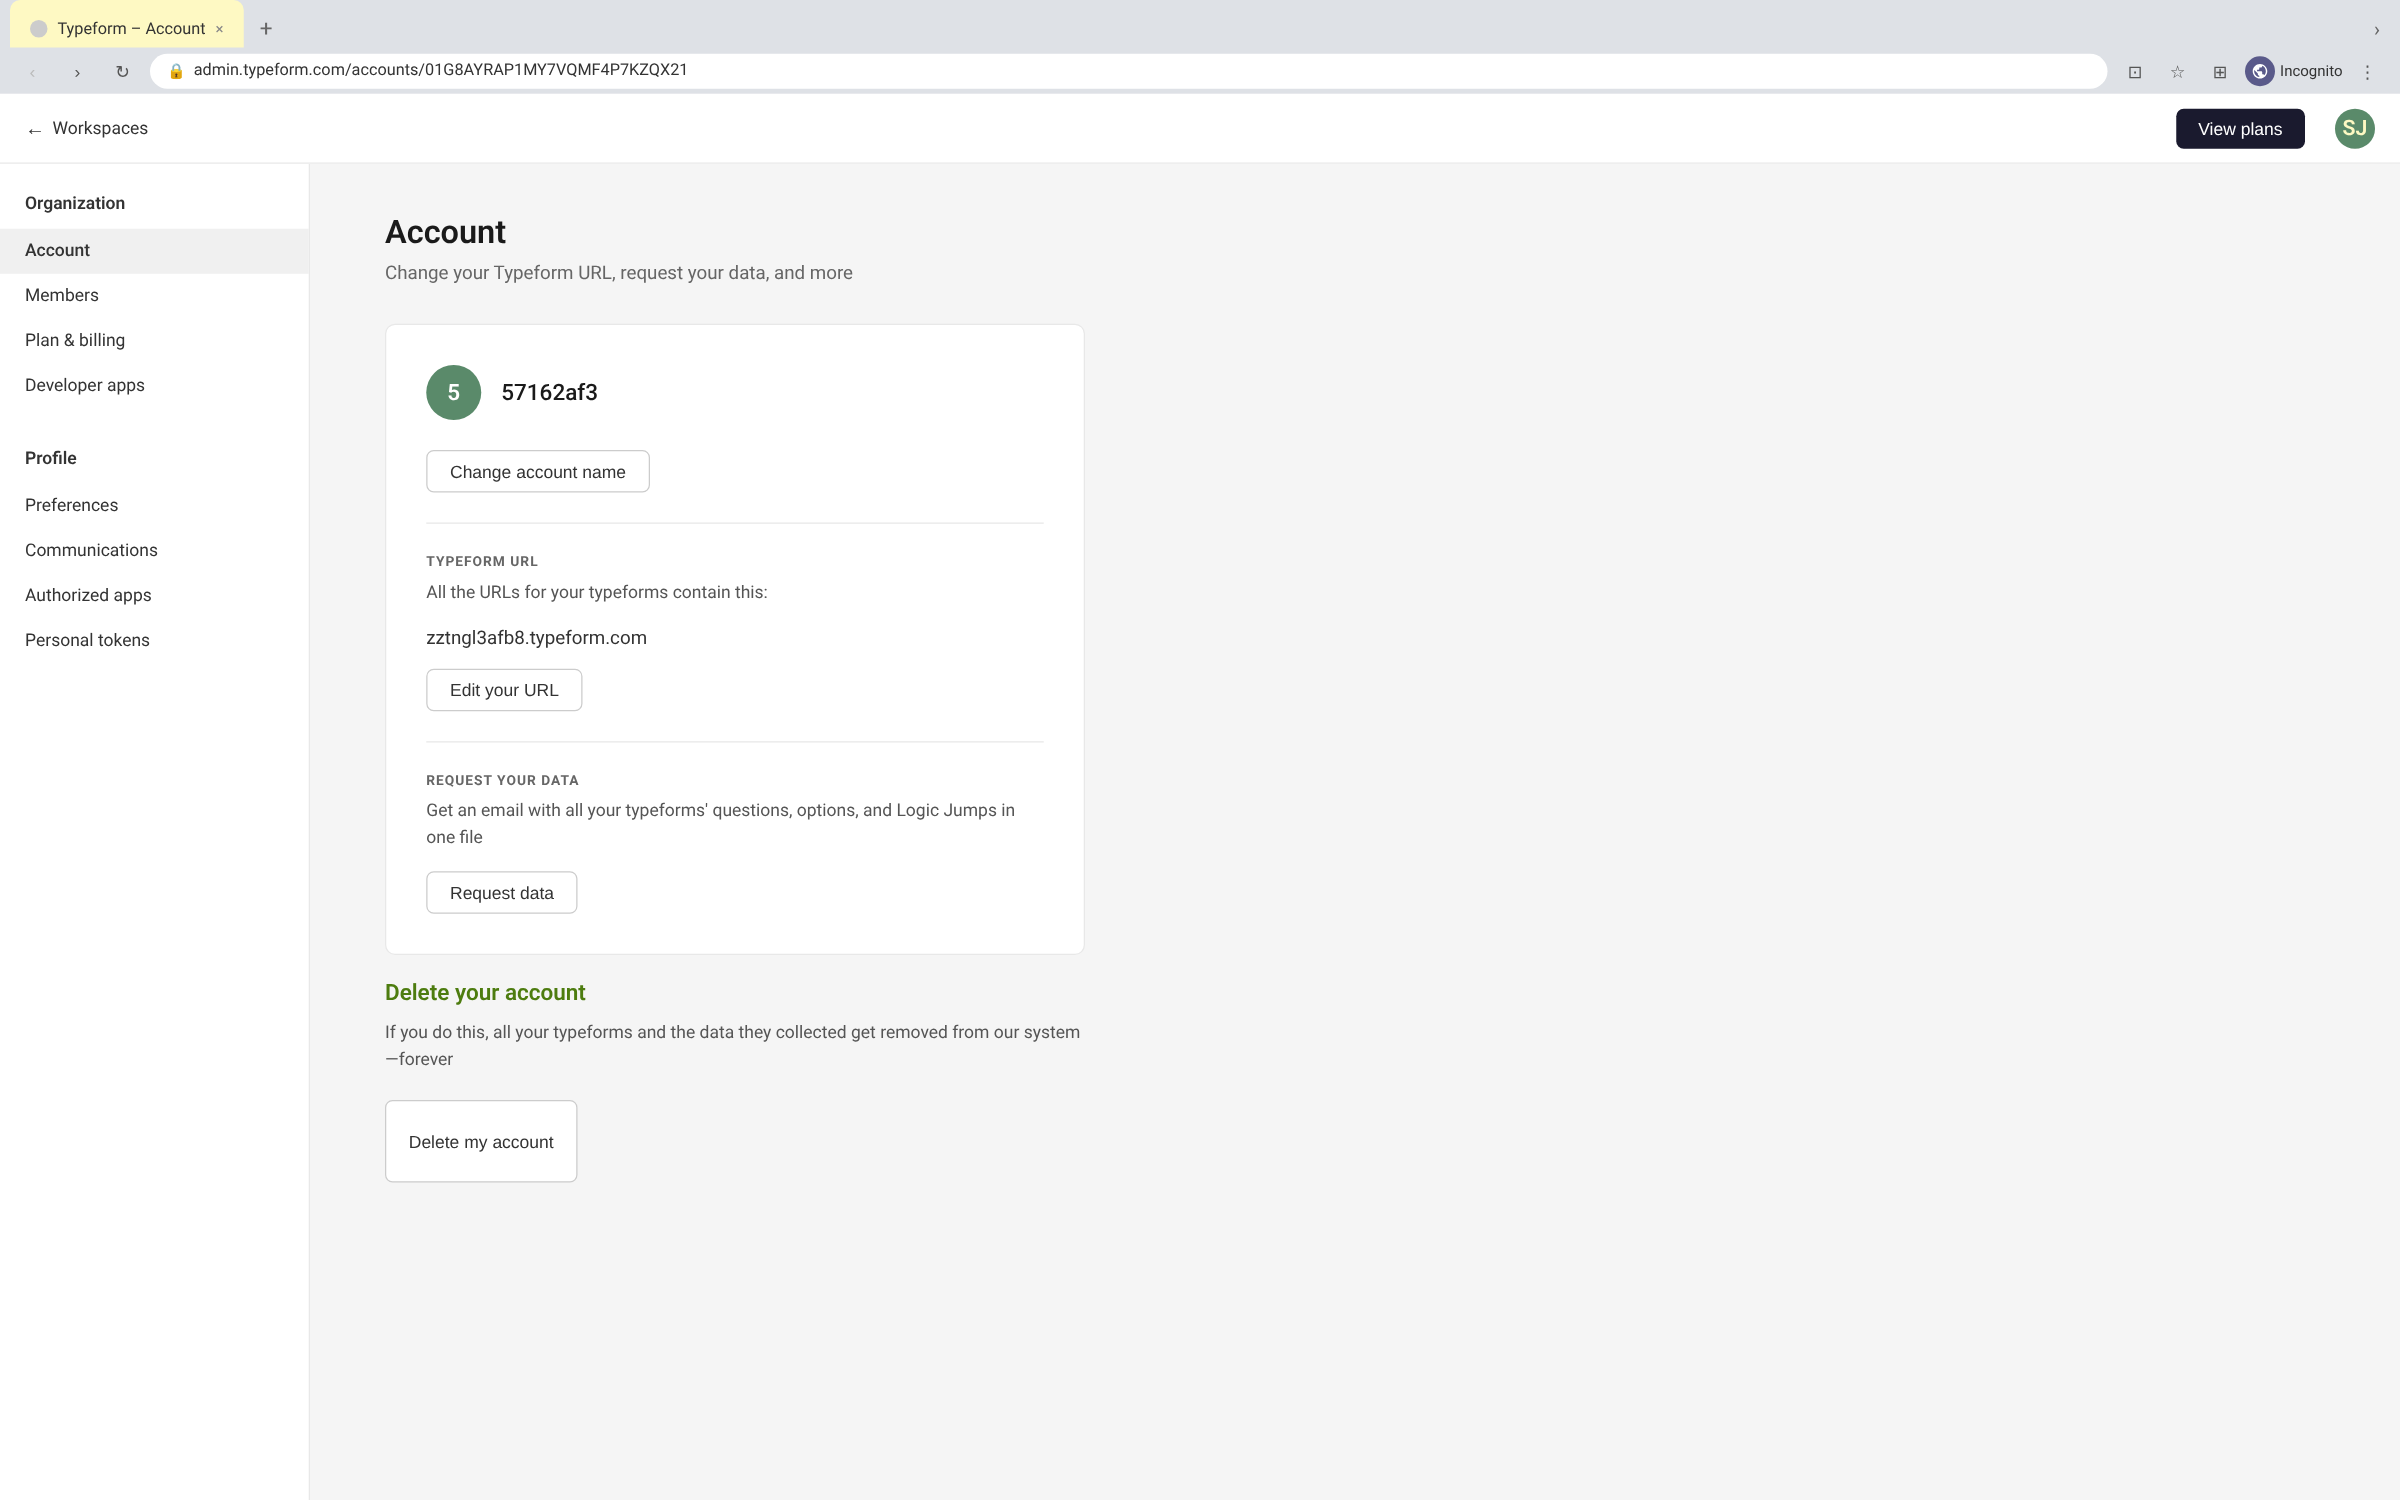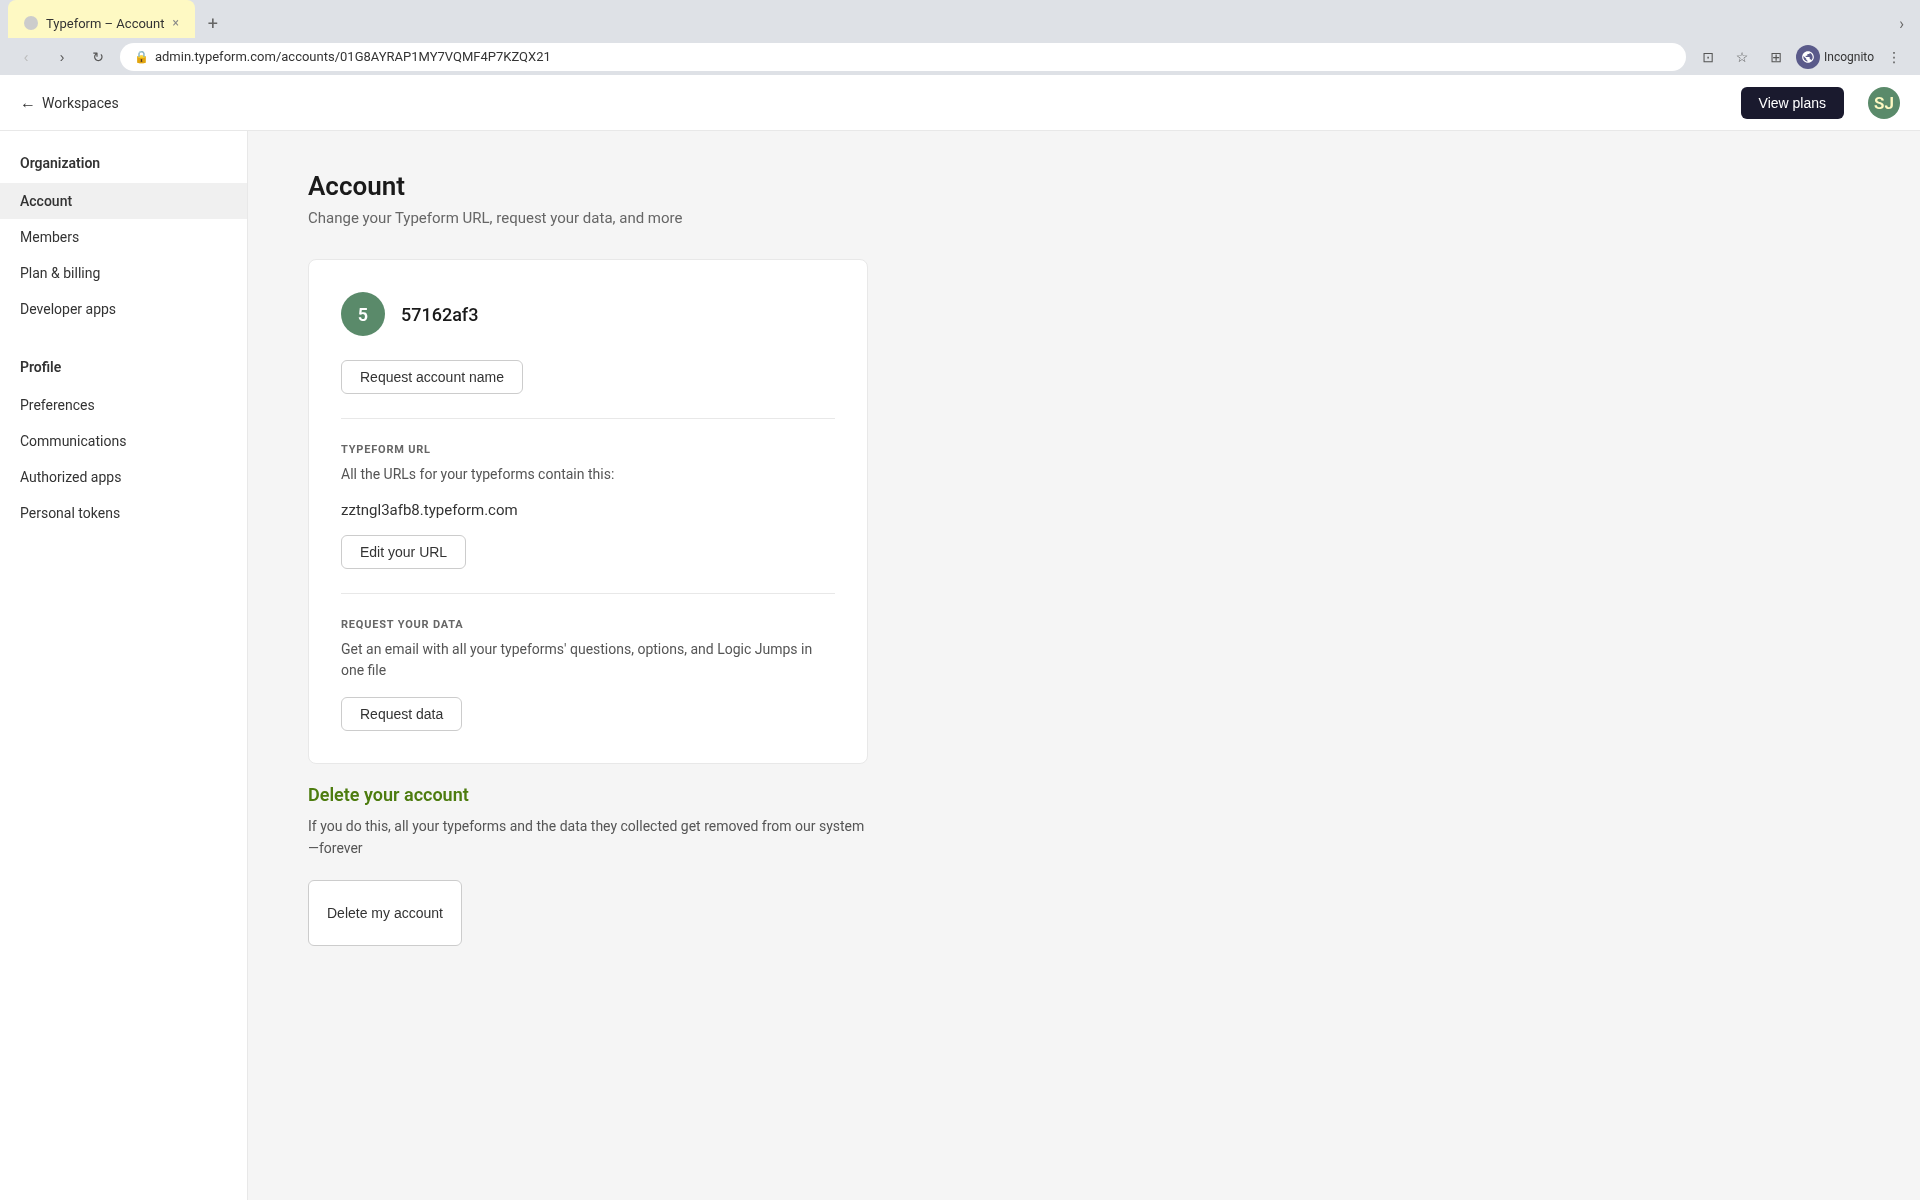--- a/index.html
+++ b/index.html
@@ -138,21 +138,21 @@
 
     <main class="main-content">
       <h1 class="page-title">Account</h1>
       <p class="page-subtitle">Change your Typeform URL, request your data, and more</p>
 
       <div class="card">
         <div class="account-name-section">
           <div class="account-avatar">5</div>
           <span class="account-name-text">57162af3</span>
         </div>
-        <button class="action-btn">Request account name</button>
+        <button class="action-btn">Change account name</button>
 
         <hr class="card-divider">
 
         
         <div>
           <div class="section-label">TYPEFORM URL</div>
           <p class="section-description">All the URLs for your typeforms contain this:</p>
           <div class="url-display">zztngl3afb8.typeform.com</div>
           <button class="action-btn">Edit your URL</button>
         </div>

